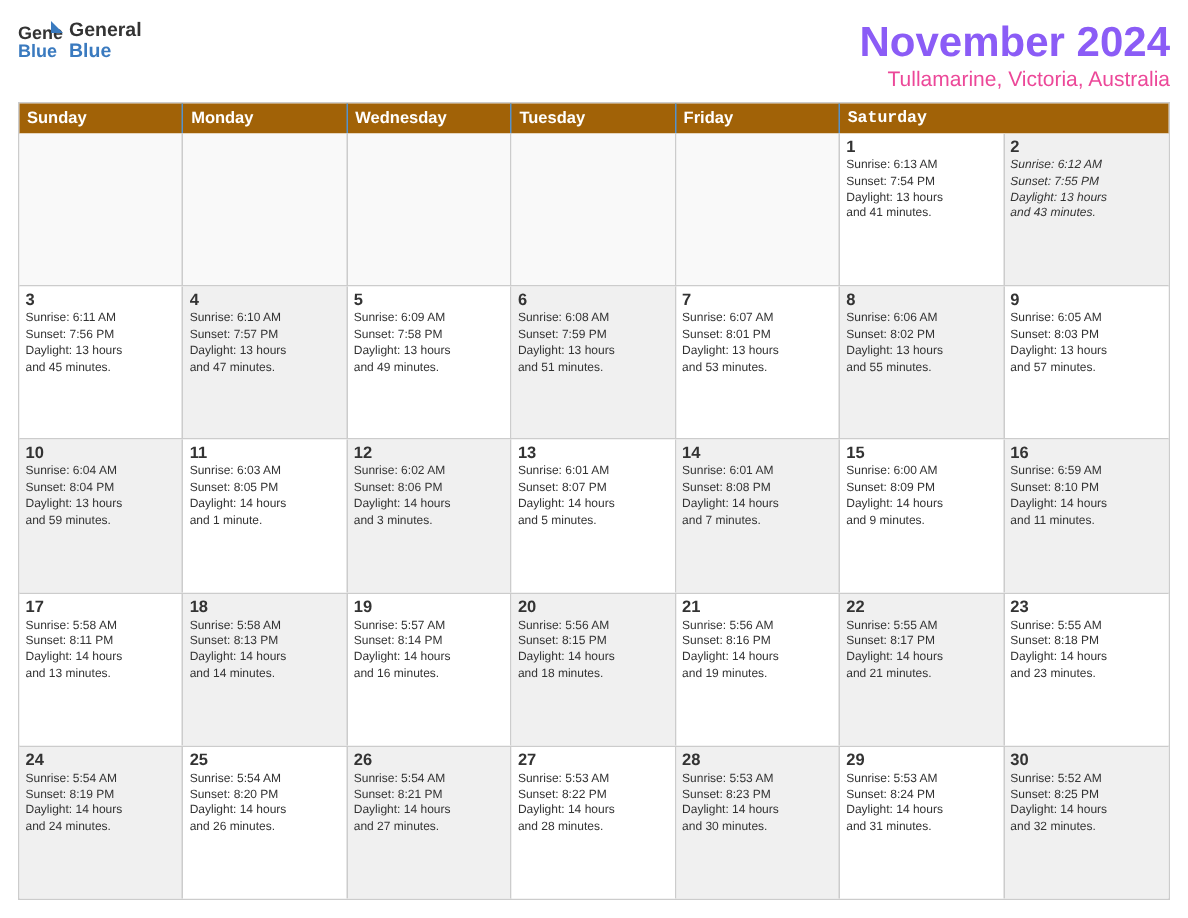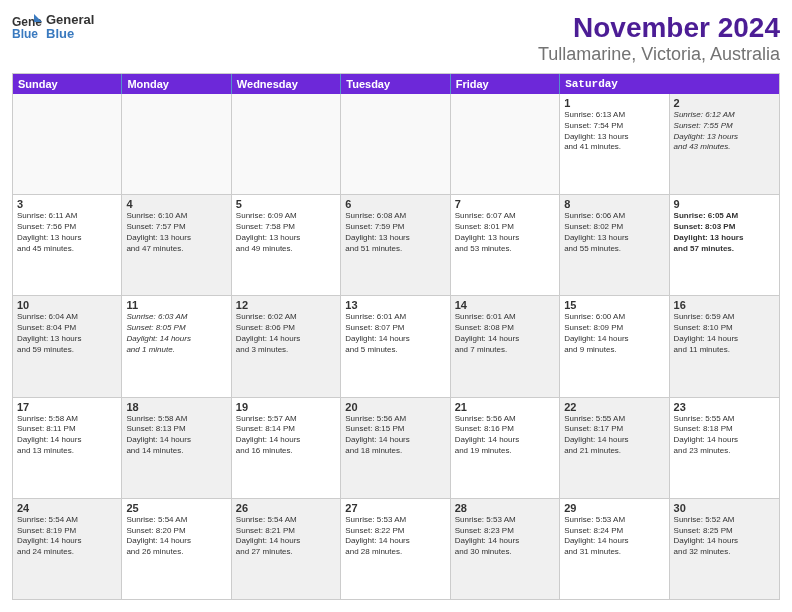--- a/index.html
+++ b/index.html
@@ -31,36 +31,36 @@
     .logo-icon {
       width: 30px;
       height: 30px;
     }
     .title-block {
       text-align: right;
     }
     .main-title {
       font-size: 28px;
       font-weight: bold;
-      color: #4c1d95;
+      color: #8b5cf6;
     }
     .subtitle {
-      font-size: 18px;
-      color: #737373;
+      font-size: 14px;
+      color: #ec4899;
     }
     .calendar {
       flex: 1;
       display: flex;
       flex-direction: column;
       border: 1px solid #ccc;
     }
     .cal-header {
       display: grid;
       grid-template-columns: repeat(7, 1fr);
-      background: #6d28d9;
+      background: #a16207;
     }
     .cal-header-cell {
       color: #fff;
       font-size: 11px;
       font-weight: bold;
       padding: 4px 5px;
       text-align: left;
       border-right: 1px solid #5592cc;
     }
     .cal-header-cell:last-child {
@@ -201,37 +201,37 @@
           </div>
           <div class="cal-cell shaded">
             <span class="day-num">8</span>
             <div class="day-info" style="white-space: pre-line;">Sunrise: 6:06 AM
 Sunset: 8:02 PM
 Daylight: 13 hours
 and 55 minutes.</div>
           </div>
           <div class="cal-cell">
             <span class="day-num">9</span>
-            <div class="day-info" style="white-space: pre-line; font-weight: bold;">Sunrise: 6:05 AM
+            <div class="day-info" style="white-space: pre-line;">Sunrise: 6:05 AM
 Sunset: 8:03 PM
 Daylight: 13 hours
 and 57 minutes.</div>
           </div>
         </div>
         <div class="cal-row">
           <div class="cal-cell shaded">
             <span class="day-num">10</span>
             <div class="day-info" style="white-space: pre-line;">Sunrise: 6:04 AM
 Sunset: 8:04 PM
 Daylight: 13 hours
 and 59 minutes.</div>
           </div>
           <div class="cal-cell">
             <span class="day-num">11</span>
-            <div class="day-info" style="white-space: pre-line; font-style: italic;">Sunrise: 6:03 AM
+            <div class="day-info" style="white-space: pre-line;">Sunrise: 6:03 AM
 Sunset: 8:05 PM
 Daylight: 14 hours
 and 1 minute.</div>
           </div>
           <div class="cal-cell shaded">
             <span class="day-num">12</span>
             <div class="day-info" style="white-space: pre-line;">Sunrise: 6:02 AM
 Sunset: 8:06 PM
 Daylight: 14 hours
 and 3 minutes.</div>

